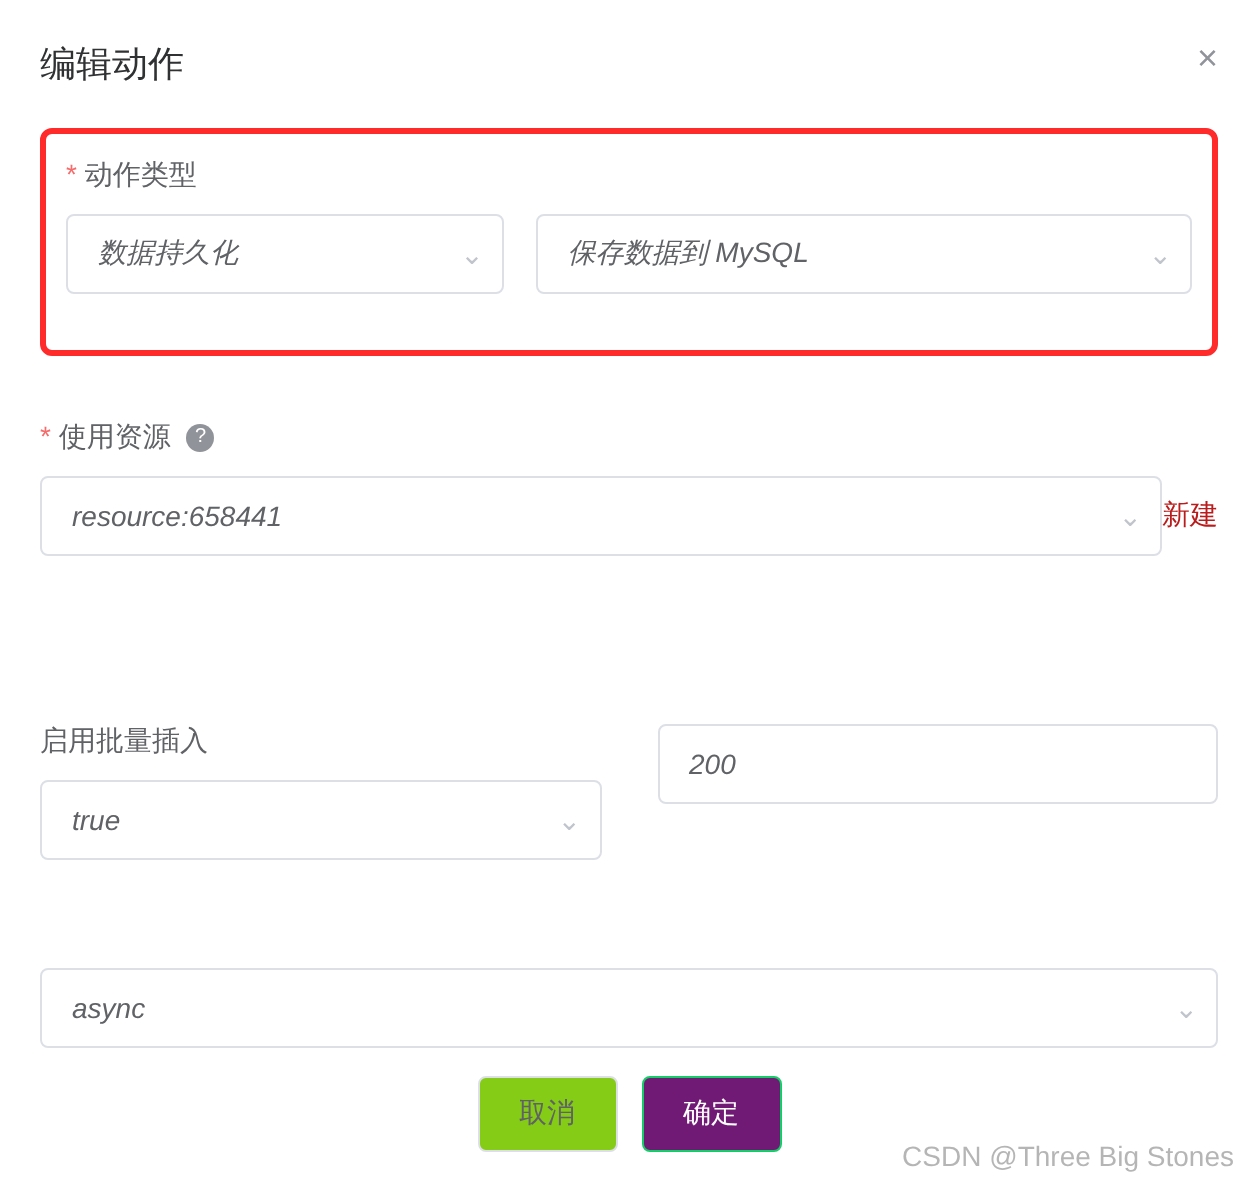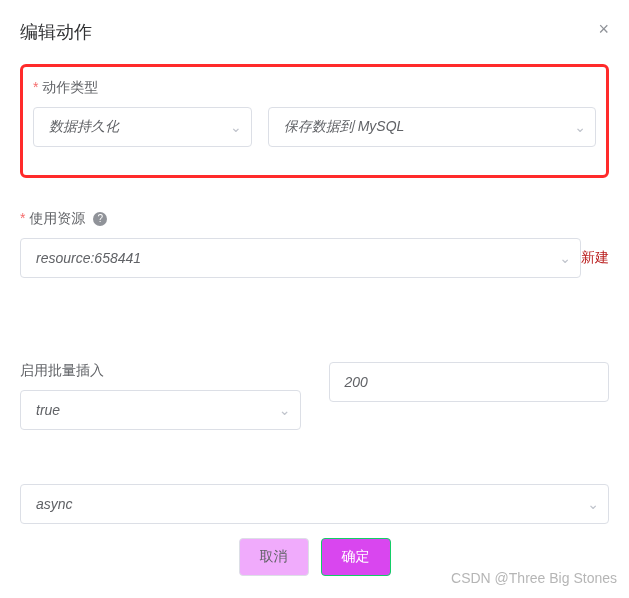--- a/index.html
+++ b/index.html
@@ -137,25 +137,25 @@
       justify-content: center;
       gap: 12px;
       padding: 10px 0;
     }
     .btn {
       padding: 9px 20px;
       border-radius: 4px;
       font-size: 14px;
       cursor: pointer;
       border: 1px solid #dcdfe6;
-      background: #f0abfc;
+      background: #84cc16;
       color: #606266;
     }
     .btn-primary {
-      background: #d946ef;
+      background: #701a75;
       border-color: #13ce66;
       color: #fff;
     }
     .watermark {
       position: absolute;
       bottom: 12px;
       right: 12px;
       color: rgba(120,120,120,0.55);
       font-size: 14px;
       pointer-events: none;

